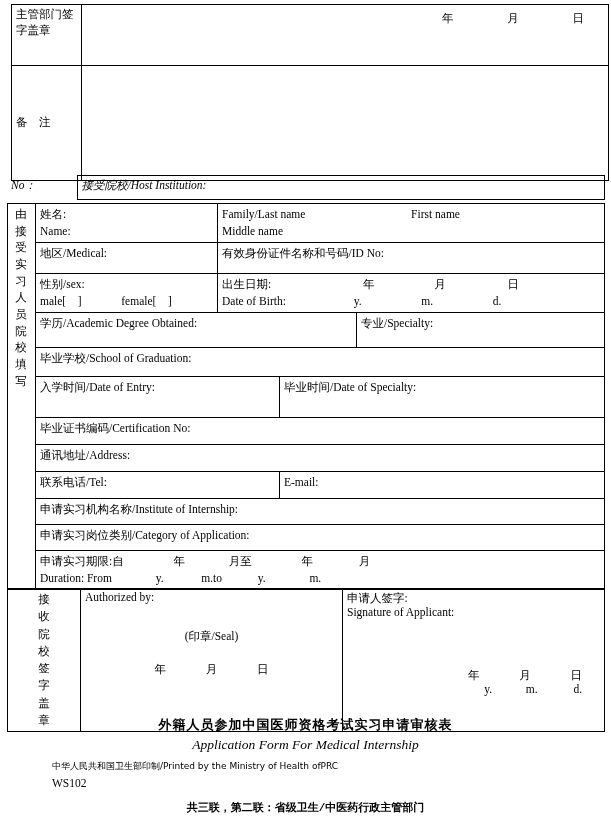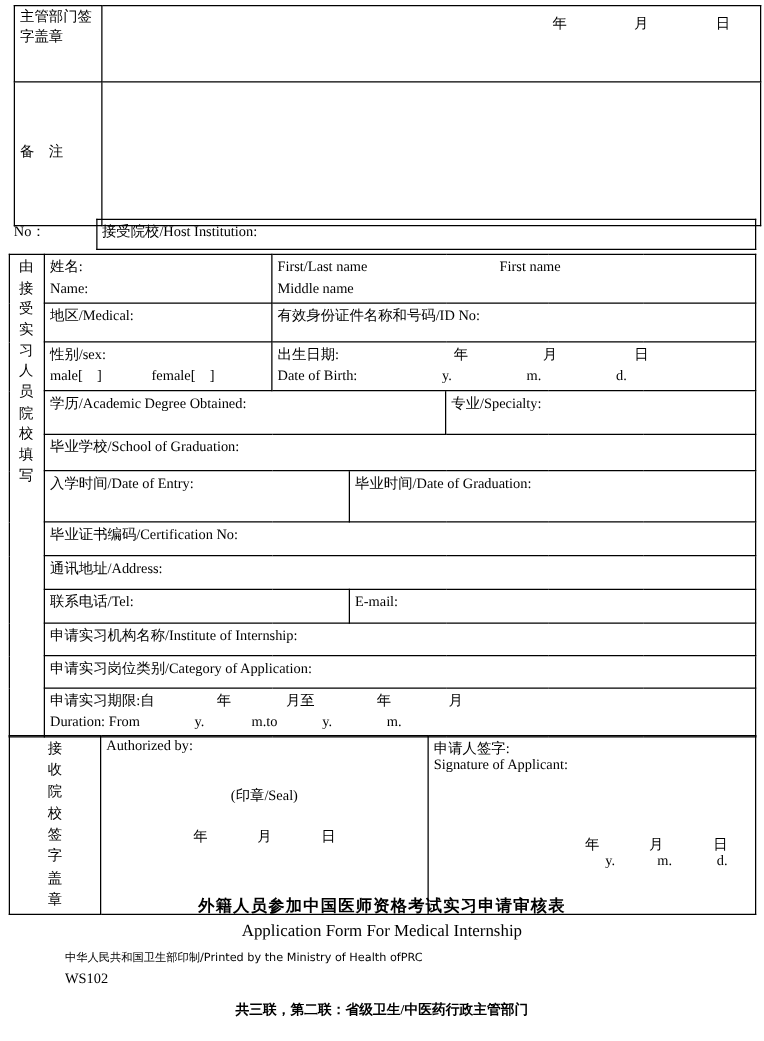--- a/index.html
+++ b/index.html
@@ -17,45 +17,45 @@
   table.grid td{border:1px solid #000;vertical-align:top;padding:2px 4px;}
 
   
   .topblock{position:absolute;left:11px;top:4px;width:597px;}
   .topblock td{height:auto;}
   .lbl-vert{font-size:11.5px;line-height:1.35;}
   .dateline{text-align:right;padding-right:20px;padding-top:4px;font-size:11.5px;}
   .dateline span{display:inline-block;}
 
   
-  .noline{position:absolute;left:7px;top:175px;width:597px;}
+  .noline{position:absolute;left:7px;top:175px;width:597px;font-style:italic;}
   .noline td{padding:3px 4px;}
 
   
   .mainform{position:absolute;left:7px;top:203px;width:597px;}
   .mainform td{padding:2px 5px;font-size:11.5px;line-height:1.45;}
   .vside{text-align:center;font-size:11.5px;line-height:1.5;letter-spacing:1px;padding-top:6px;}
   .sp{display:inline-block;}
 
   
   .signblock{position:absolute;left:7px;top:588px;width:597px;}
   .signblock td{padding:3px 6px;font-size:11.5px;}
   .seal{text-align:center;padding-top:26px;font-size:11.5px;}
   .sealdate{text-align:center;padding-top:18px;font-size:11.5px;}
   .sealdate span{display:inline-block;}
   .applicant-date{text-align:right;padding-right:18px;font-size:11.5px;}
   .applicant-date span{display:inline-block;}
 
   
   .footer{position:absolute;left:0;top:716px;width:611px;text-align:center;}
   .f-cn{font-family:"DejaVu Sans", sans-serif;font-weight:bold;font-size:13px;letter-spacing:1px;}
-  .f-en{font-size:13.5px;margin-top:3px;}
+  .f-en{font-size:13.5px;margin-top:3px;font-style:italic;}
   .f-small{position:absolute;left:52px;top:760px;font-size:9px;font-family:"DejaVu Sans", sans-serif;}
   .f-ws{position:absolute;left:52px;top:777px;font-size:11.5px;}
-  .f-note{position:absolute;left:0;top:800px;width:611px;text-align:center;font-family:Liberation Serif, serif;font-weight:bold;font-size:11px;}
+  .f-note{position:absolute;left:0;top:800px;width:611px;text-align:center;font-family:Liberation Mono, monospace;font-weight:bold;font-size:11px;}
   .f-note2{position:absolute;left:0;top:818px;width:611px;text-align:right;padding-right:60px;box-sizing:border-box;font-family:"DejaVu Sans", sans-serif;font-weight:bold;font-size:11px;}
 </style>
 </head>
 <body>
 
 <div class="page">
 
   <table class="grid topblock">
     <colgroup>
         <col style="width:70px">
@@ -118,21 +118,21 @@
         <tr>
       <td rowspan="13" class="vside">
         由<br>接<br>受<br>实<br>习<br>人<br>员<br>院<br>校<br>填<br>写
       </td>
       <td style="height:34px">
         <div>姓名:</div>
         <div>Name:</div>
       </td>
       <td colspan="5">
         <div>
-          <span>First/Last name</span>
+          <span>Family/Last name</span>
           <span class="sp" style="width:100px"></span>
           <span>First name</span>
         </div>
         <div>Middle name</div>
       </td>
     </tr>
 
     <tr>
       <td style="height:26px">
         <span>地区/Medical:</span>
@@ -186,21 +186,21 @@
       <td colspan="6" style="height:24px">
         <span>毕业学校/School of Graduation:</span>
       </td>
     </tr>
 
     <tr>
       <td colspan="2" style="height:36px">
         <span>入学时间/Date of Entry:</span>
       </td>
       <td colspan="4">
-        <span>毕业时间/Date of Graduation:</span>
+        <span>毕业时间/Date of Specialty:</span>
       </td>
     </tr>
 
     <tr>
       <td colspan="6" style="height:22px">
         <span>毕业证书编码/Certification No:</span>
       </td>
     </tr>
 
     <tr>

